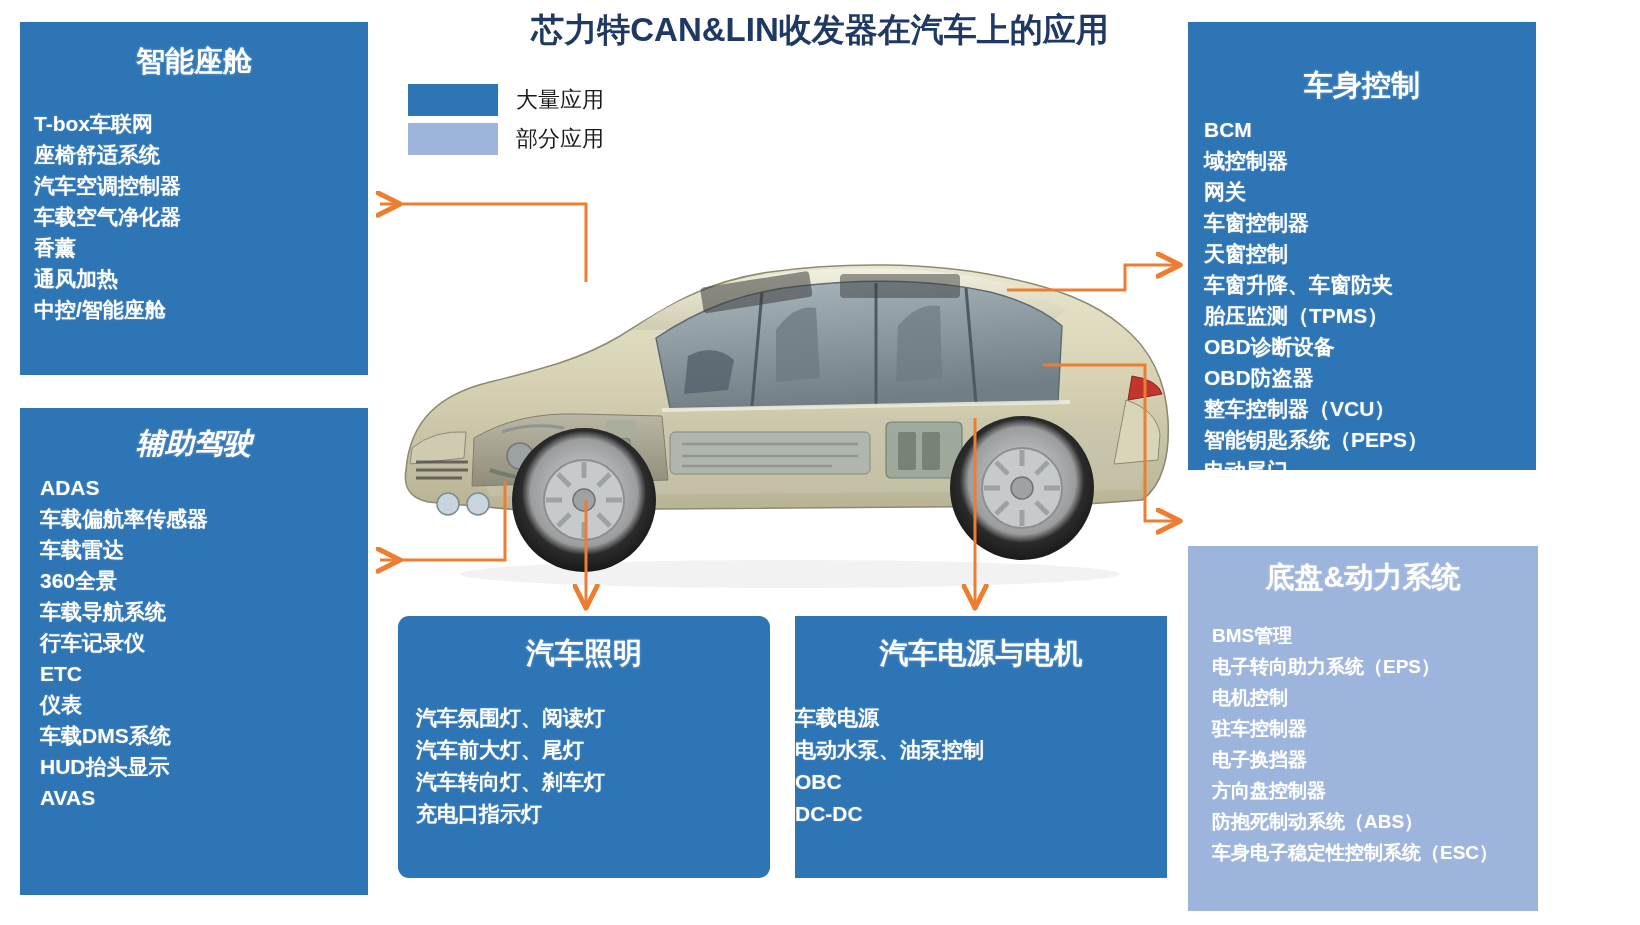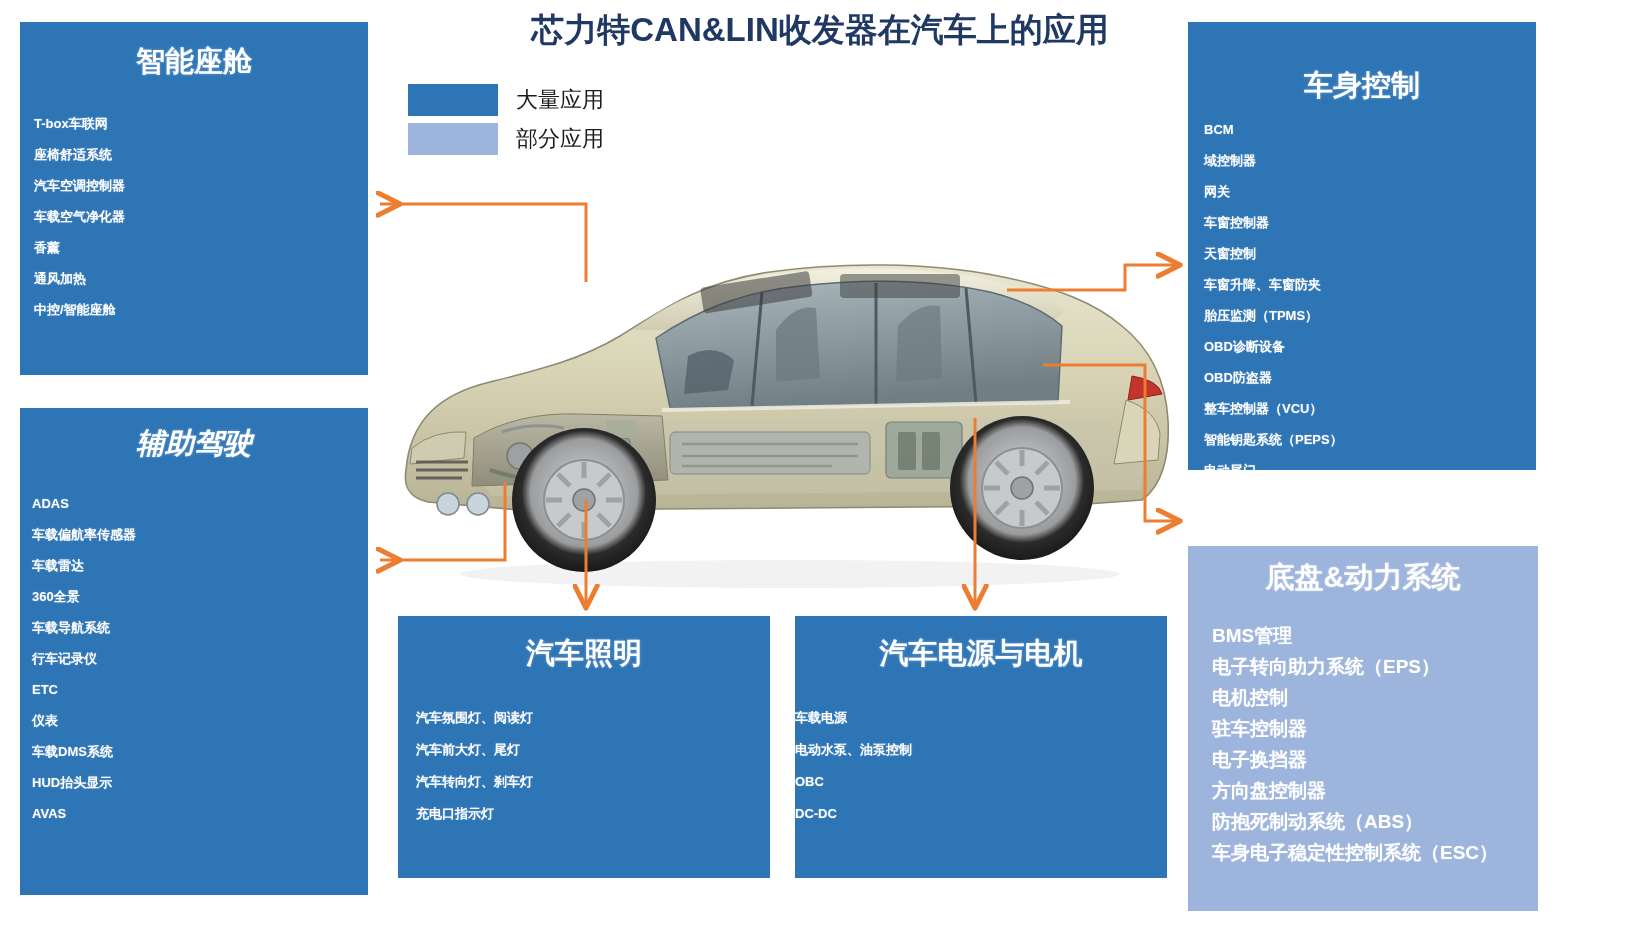--- a/index.html
+++ b/index.html
@@ -33,44 +33,44 @@
   .panel{position:absolute;box-sizing:border-box;}
   .panel.dark{background:#2E75B6;}
   .panel.light{background:#9DB4DC;}
   .panel-title{
     color:#ffffff;font-weight:bold;font-size:29px;text-align:center;
     text-shadow:0 0 3px rgba(255,255,255,0.35);
     line-height:34px;
   }
   .panel-list{list-style:none;margin:0;padding:0;}
   .panel-list li{
-    color:#ffffff;font-weight:bold;font-size:13px;
+    color:#ffffff;font-weight:bold;font-size:21px;
     line-height:31px;white-space:nowrap;
     text-shadow:0 0 2px rgba(255,255,255,0.25);
   }
 
   
   #panel-cockpit{left:20px;top:22px;width:348px;height:353px;}
   #panel-cockpit .panel-title{margin-top:22px;}
   #panel-cockpit .panel-list{margin-top:30px;padding-left:14px;}
 
   #panel-adas{left:20px;top:408px;width:348px;height:487px;}
   #panel-adas .panel-title{margin-top:18px;font-style:italic;}
-  #panel-adas .panel-list{margin-top:28px;padding-left:12px;}
+  #panel-adas .panel-list{margin-top:12px;padding-left:20px;}
 
   #panel-body{left:1188px;top:22px;width:348px;height:448px;}
   #panel-body .panel-title{margin-top:46px;}
   #panel-body .panel-list{margin-top:12px;padding-left:16px;}
 
   #panel-chassis{left:1188px;top:546px;width:350px;height:365px;}
   #panel-chassis .panel-title{margin-top:14px;}
   #panel-chassis .panel-list{margin-top:26px;padding-left:24px;}
   #panel-chassis .panel-list li{font-size:19px;}
 
-  #panel-light{left:398px;top:616px;width:372px;height:262px;}
+  #panel-light{left:398px;top:616px;width:372px;height:262px;border-radius:11px;}
   #panel-light .panel-title{margin-top:20px;}
   #panel-light .panel-list{margin-top:32px;padding-left:18px;}
   #panel-light .panel-list li{line-height:32px;}
 
   #panel-power{left:795px;top:616px;width:372px;height:262px;}
   #panel-power .panel-title{margin-top:20px;}
   #panel-power .panel-list{margin-top:32px;}
   #panel-power .panel-list li{line-height:32px;}
 
   

